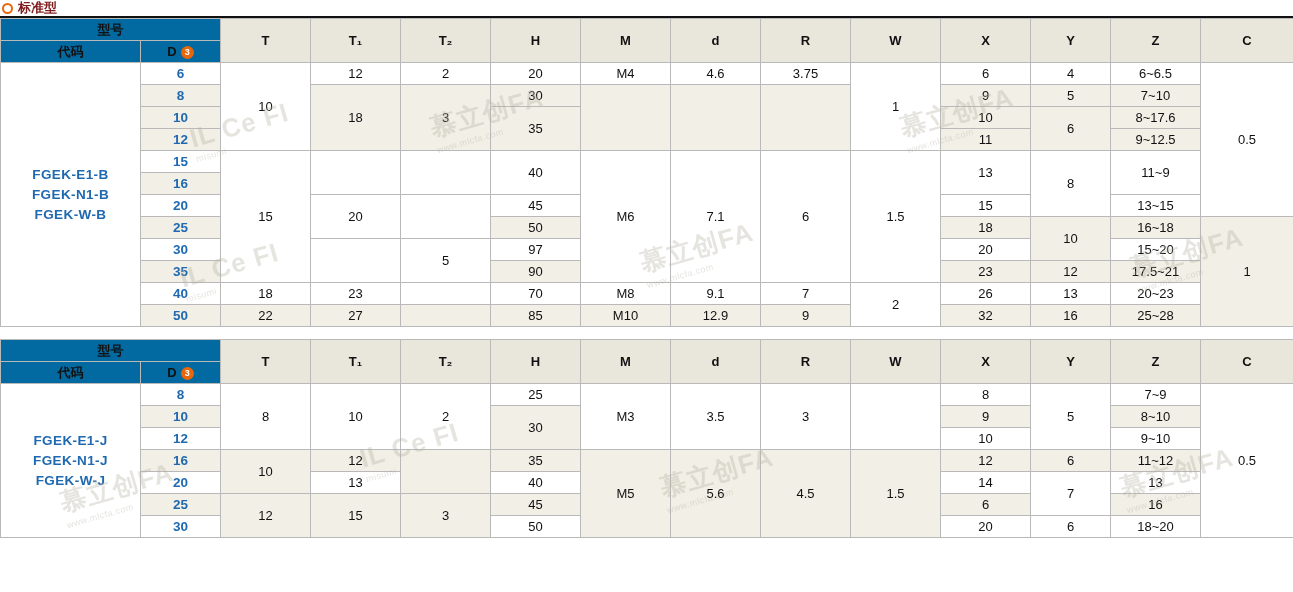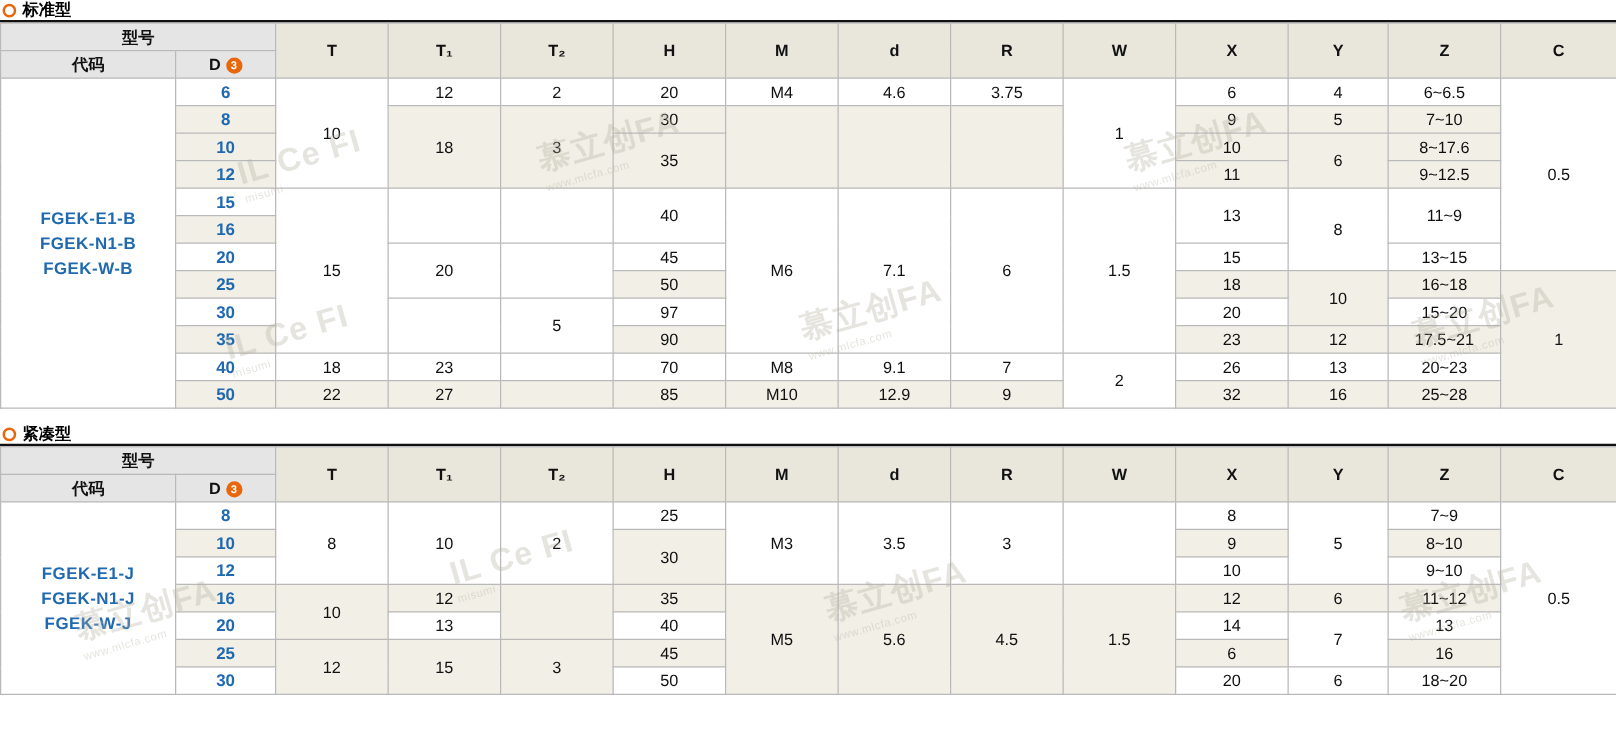--- a/index.html
+++ b/index.html
@@ -20,21 +20,21 @@
     padding-left: 2px;
     margin: 0;
   }
   .bullet-icon {
     width: 11px; height: 11px; border-radius: 50%;
     border: 2.5px solid #e8670c;
     margin-right: 5px;
     flex: 0 0 auto;
   }
   .section-title {
-    font-size: 13px; font-weight: bold; color: #000000;
+    font-size: 13px; font-weight: bold; color: #7f1d1d;
     line-height: 14px;
   }
 
   
   table {
     border-collapse: collapse;
     table-layout: fixed;
     width: 1293px;
     font-size: 13px;
     color: #111;
@@ -45,21 +45,21 @@
     vertical-align: middle;
     padding: 0;
     font-weight: normal;
     height: 22px;
   }
   thead td, thead th {
     background: #e9e6dc;
     font-weight: bold;
     font-size: 13px;
   }
-  .hdr-model { background:#e5e5e5; font-weight:bold;margin-left:19px; }
+  .hdr-model { background:#0369a1; font-weight:bold;margin-left:19px; }
   .model-cell {
     background:#ffffff;
     color:#1f69b0;
     font-weight:bold;
     font-size:13.5px;
     line-height:20px;
     letter-spacing:0.4px;
     white-space:pre-line;
   }
   .d-cell {
@@ -260,24 +260,20 @@
         <td class="alt">9</td>
         <td class="alt">32</td>
         <td class="alt">16</td>
         <td class="alt">25~28</td>
       </tr>
     </tbody>
   </table>
 
   <div class="gap"></div>
 
-  <div class="section-head">
-    <span class="bullet-icon"></span>
-    <span class="section-title">紧凑型</span>
-  </div>
 
   <table>
     <colgroup>
       <col style="width:140px">
         <col style="width:80px">
       <col style="width:90px">
         <col style="width:90px">
         <col style="width:90px">
       <col style="width:90px">
         <col style="width:90px">

